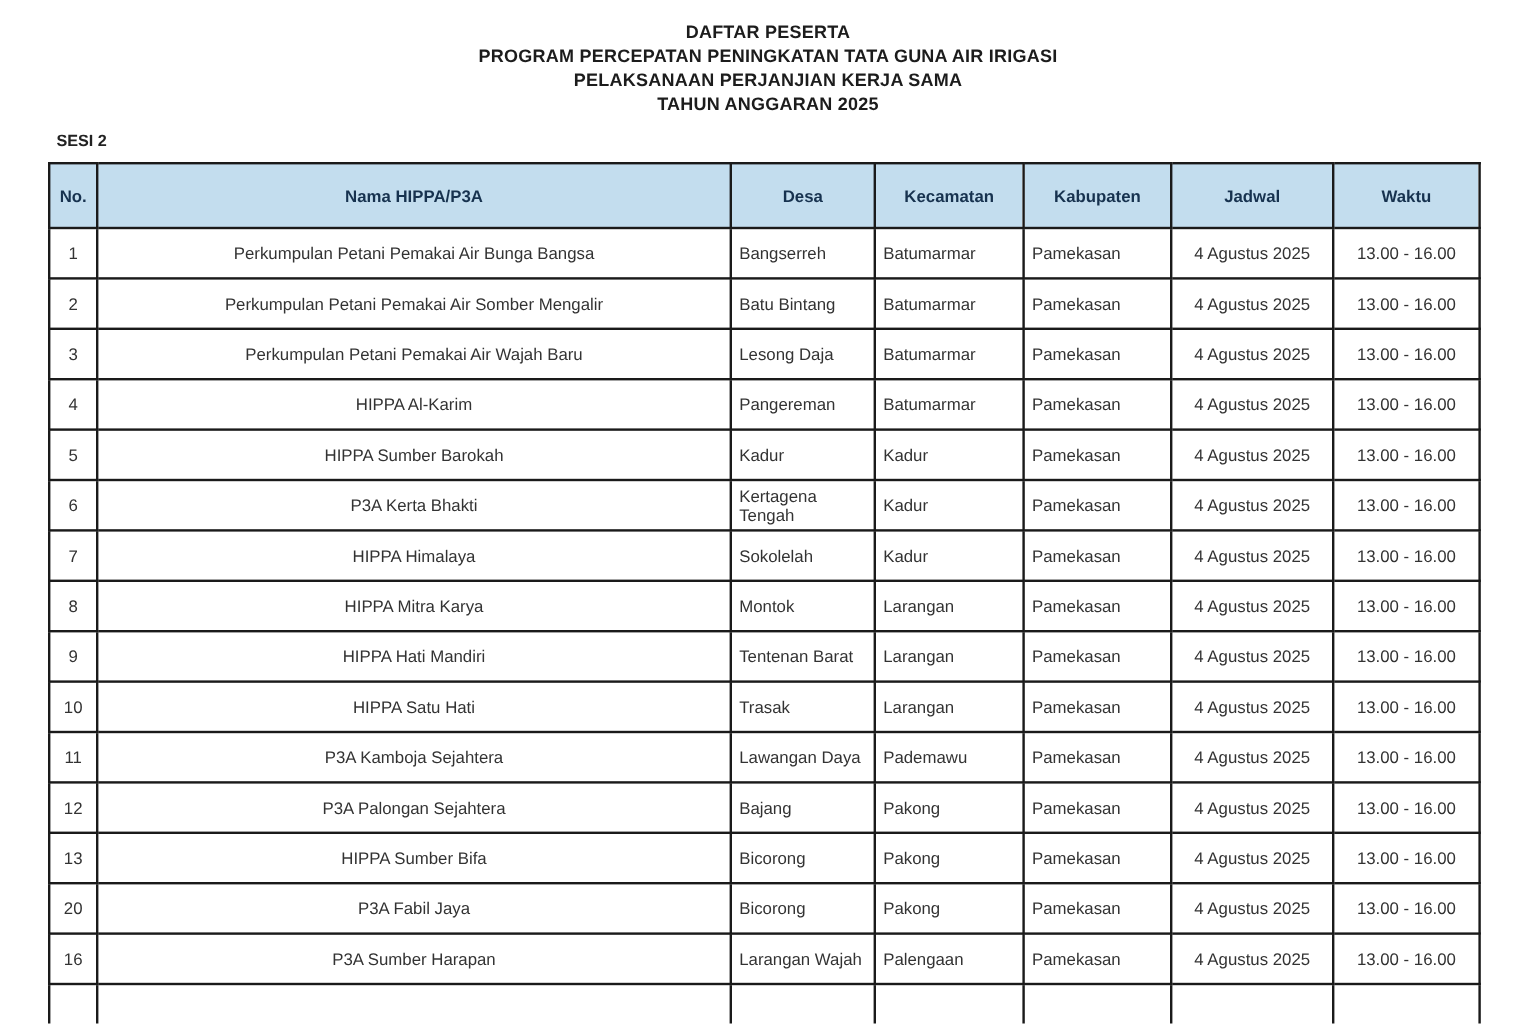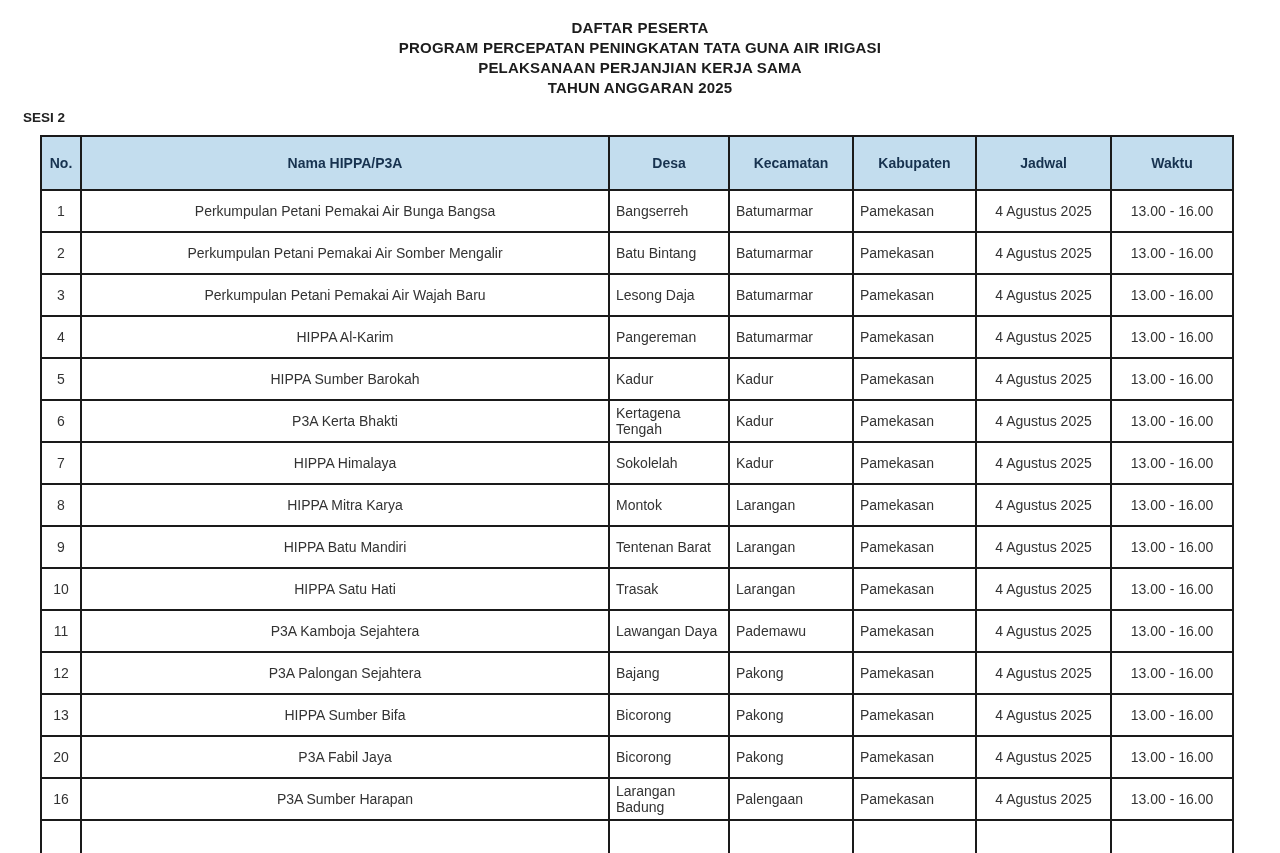--- a/index.html
+++ b/index.html
@@ -15,21 +15,21 @@
     width:1280px;height:853px;overflow:hidden;background:#ffffff;
     font-family:"Liberation Sans", sans-serif;
   }
   .page{position:relative;width:1280px;height:853px;background:#ffffff;}
   .title-block{
     padding-top:18px;text-align:center;font-weight:bold;
     font-size:15px;line-height:20px;color:var(--title-text);
     letter-spacing:0.2px;
   }
   .sesi{
-    margin:12px 0 0 23px;font-weight:bold;font-size:13.5px;color:#222222;
+    margin:12px 0 0 47px;font-weight:bold;font-size:13.5px;color:#222222;
   }
   table.participants{
     border-collapse:collapse;table-layout:fixed;
     margin:10px 0 0 40px;width:1192px;
   }
   table.participants th, table.participants td{
     border:2px solid var(--border);
     overflow:hidden;
   }
   table.participants thead th{
@@ -151,21 +151,21 @@
       <td class="c-no">8</td>
       <td class="c-nama">HIPPA Mitra Karya</td>
       <td class="c-desa">Montok</td>
       <td class="c-kecamatan">Larangan</td>
       <td class="c-kabupaten">Pamekasan</td>
       <td class="c-jadwal">4 Agustus 2025</td>
       <td class="c-waktu">13.00 - 16.00</td>
     </tr>
         <tr>
       <td class="c-no">9</td>
-      <td class="c-nama">HIPPA Batu Mandiri</td>
+      <td class="c-nama">HIPPA Hati Mandiri</td>
       <td class="c-desa">Tentenan Barat</td>
       <td class="c-kecamatan">Larangan</td>
       <td class="c-kabupaten">Pamekasan</td>
       <td class="c-jadwal">4 Agustus 2025</td>
       <td class="c-waktu">13.00 - 16.00</td>
     </tr>
         <tr>
       <td class="c-no">10</td>
       <td class="c-nama">HIPPA Satu Hati</td>
       <td class="c-desa">Trasak</td>
@@ -206,21 +206,21 @@
       <td class="c-nama">P3A Fabil Jaya</td>
       <td class="c-desa">Bicorong</td>
       <td class="c-kecamatan">Pakong</td>
       <td class="c-kabupaten">Pamekasan</td>
       <td class="c-jadwal">4 Agustus 2025</td>
       <td class="c-waktu">13.00 - 16.00</td>
     </tr>
         <tr>
       <td class="c-no">16</td>
       <td class="c-nama">P3A Sumber Harapan</td>
-      <td class="c-desa">Larangan Badung</td>
+      <td class="c-desa">Larangan Wajah</td>
       <td class="c-kecamatan">Palengaan</td>
       <td class="c-kabupaten">Pamekasan</td>
       <td class="c-jadwal">4 Agustus 2025</td>
       <td class="c-waktu">13.00 - 16.00</td>
     </tr>
         <tr class="partial-row">
       <td class="c-no"></td>
       <td class="c-nama"></td>
       <td class="c-desa"></td>
       <td class="c-kecamatan"></td>

